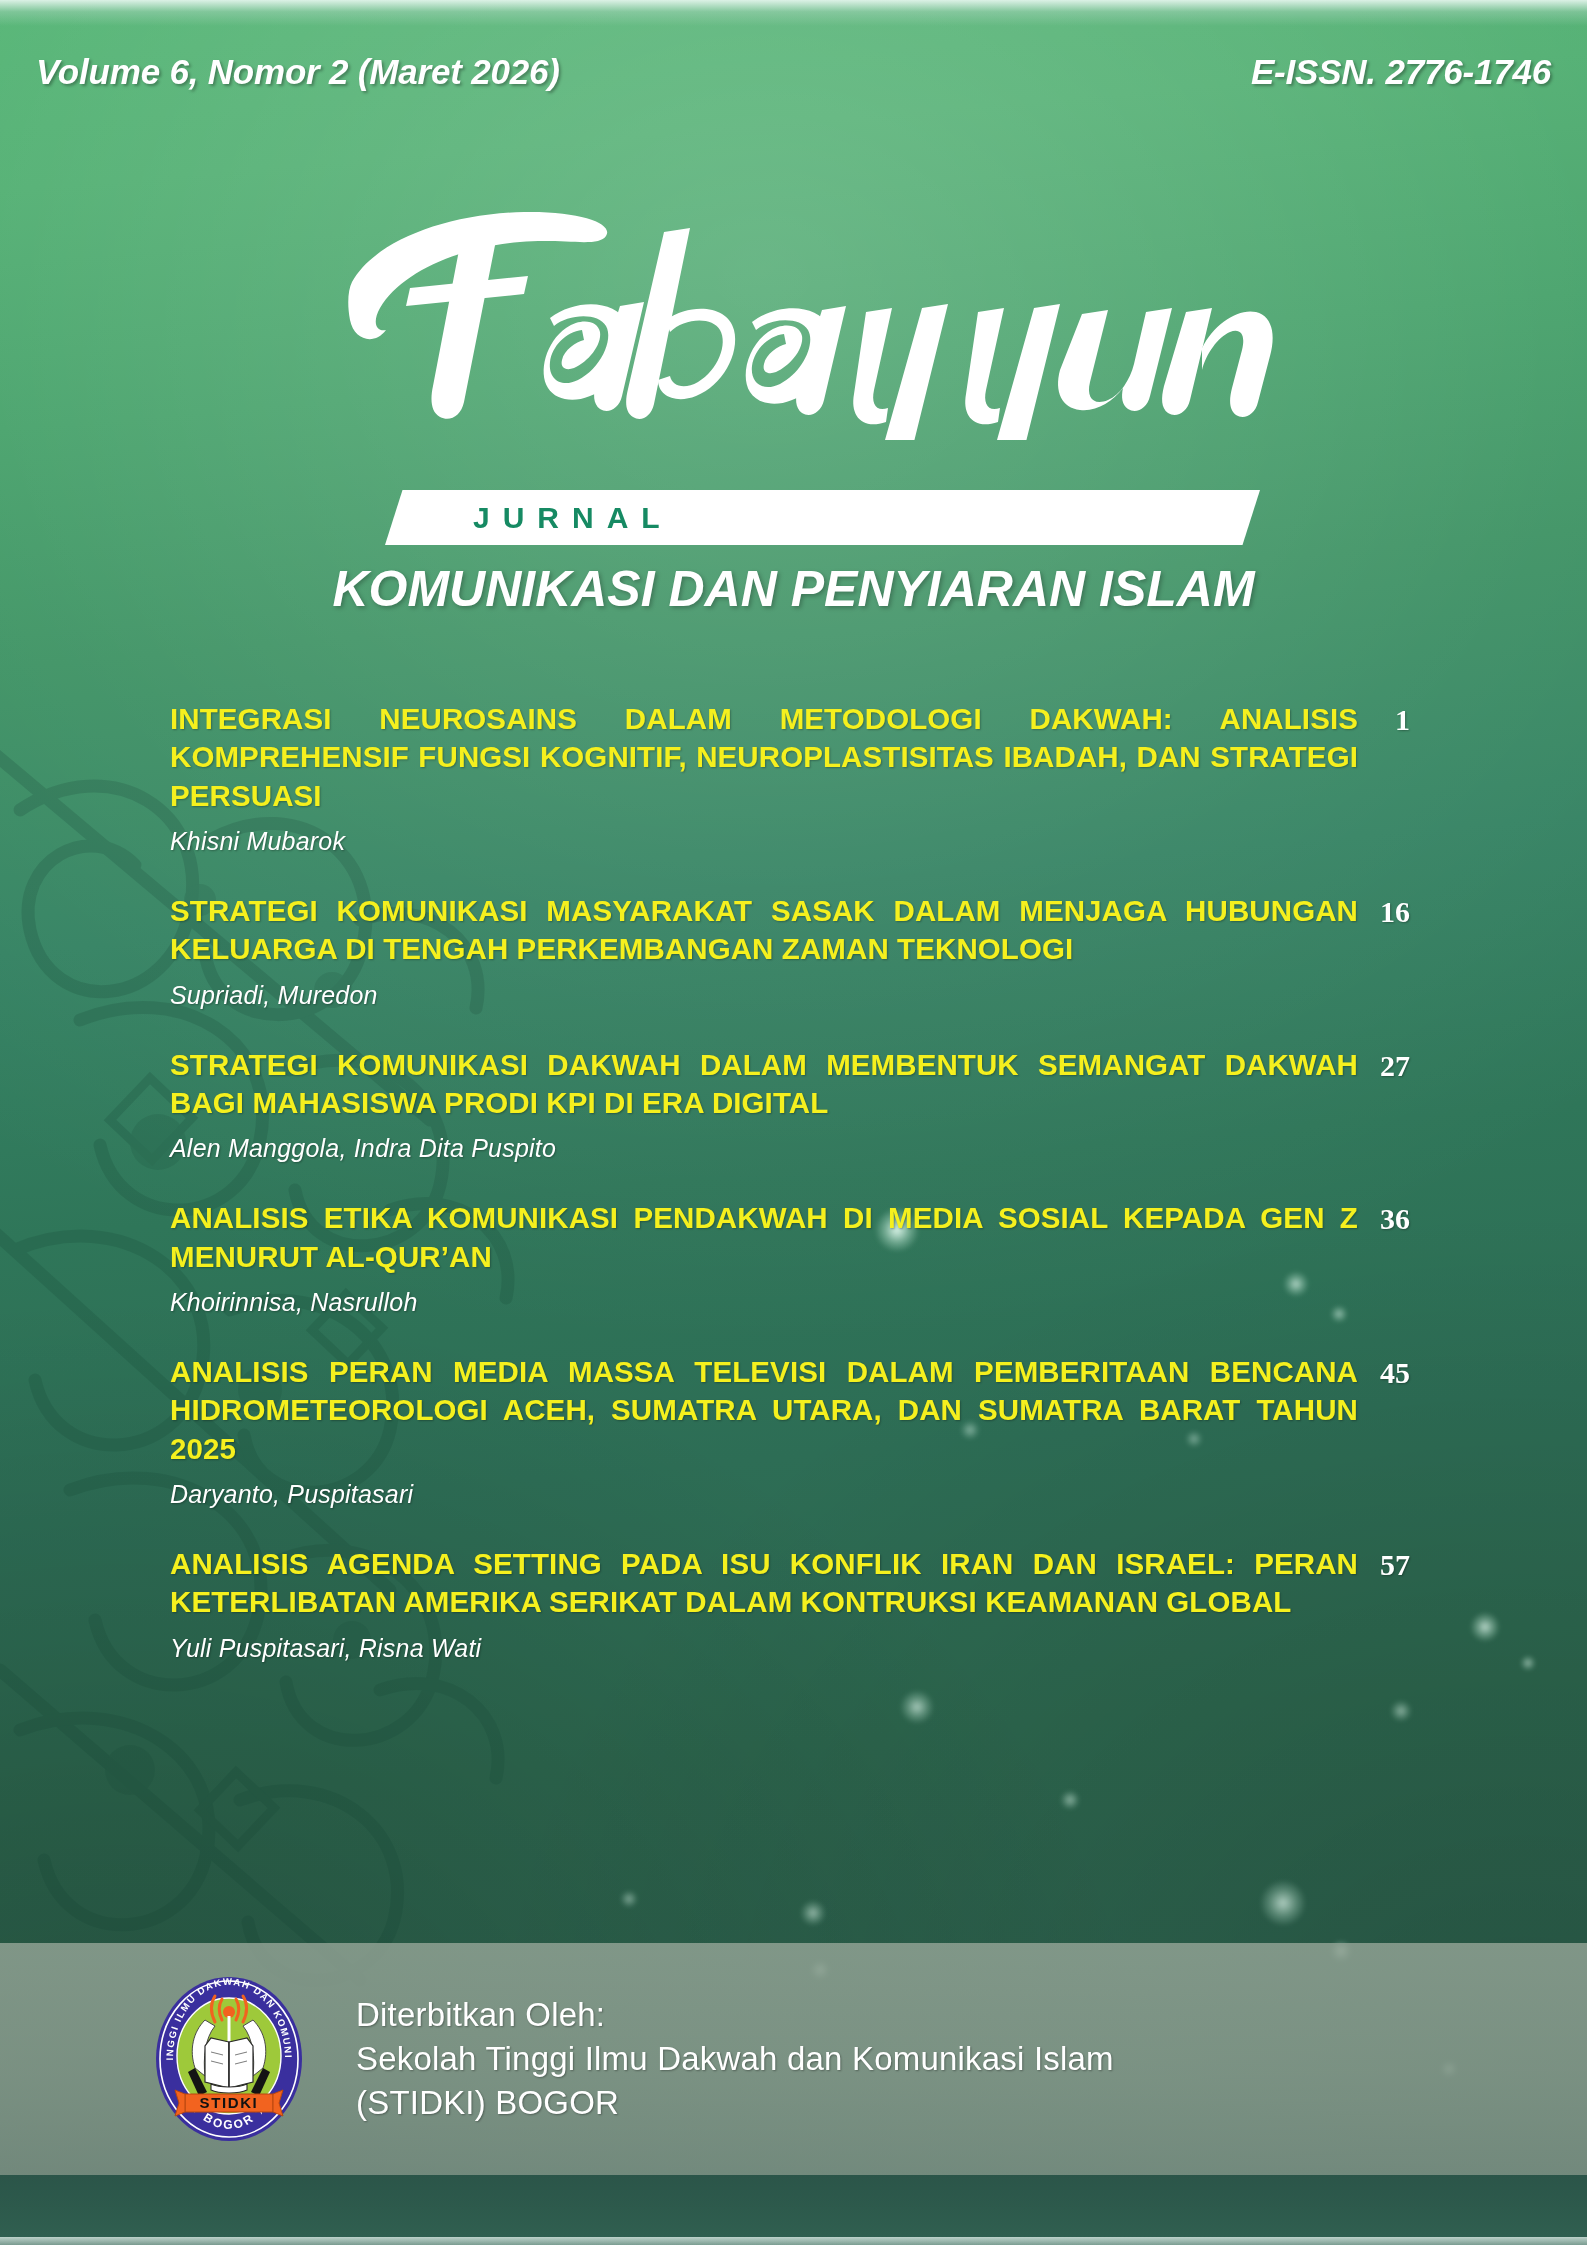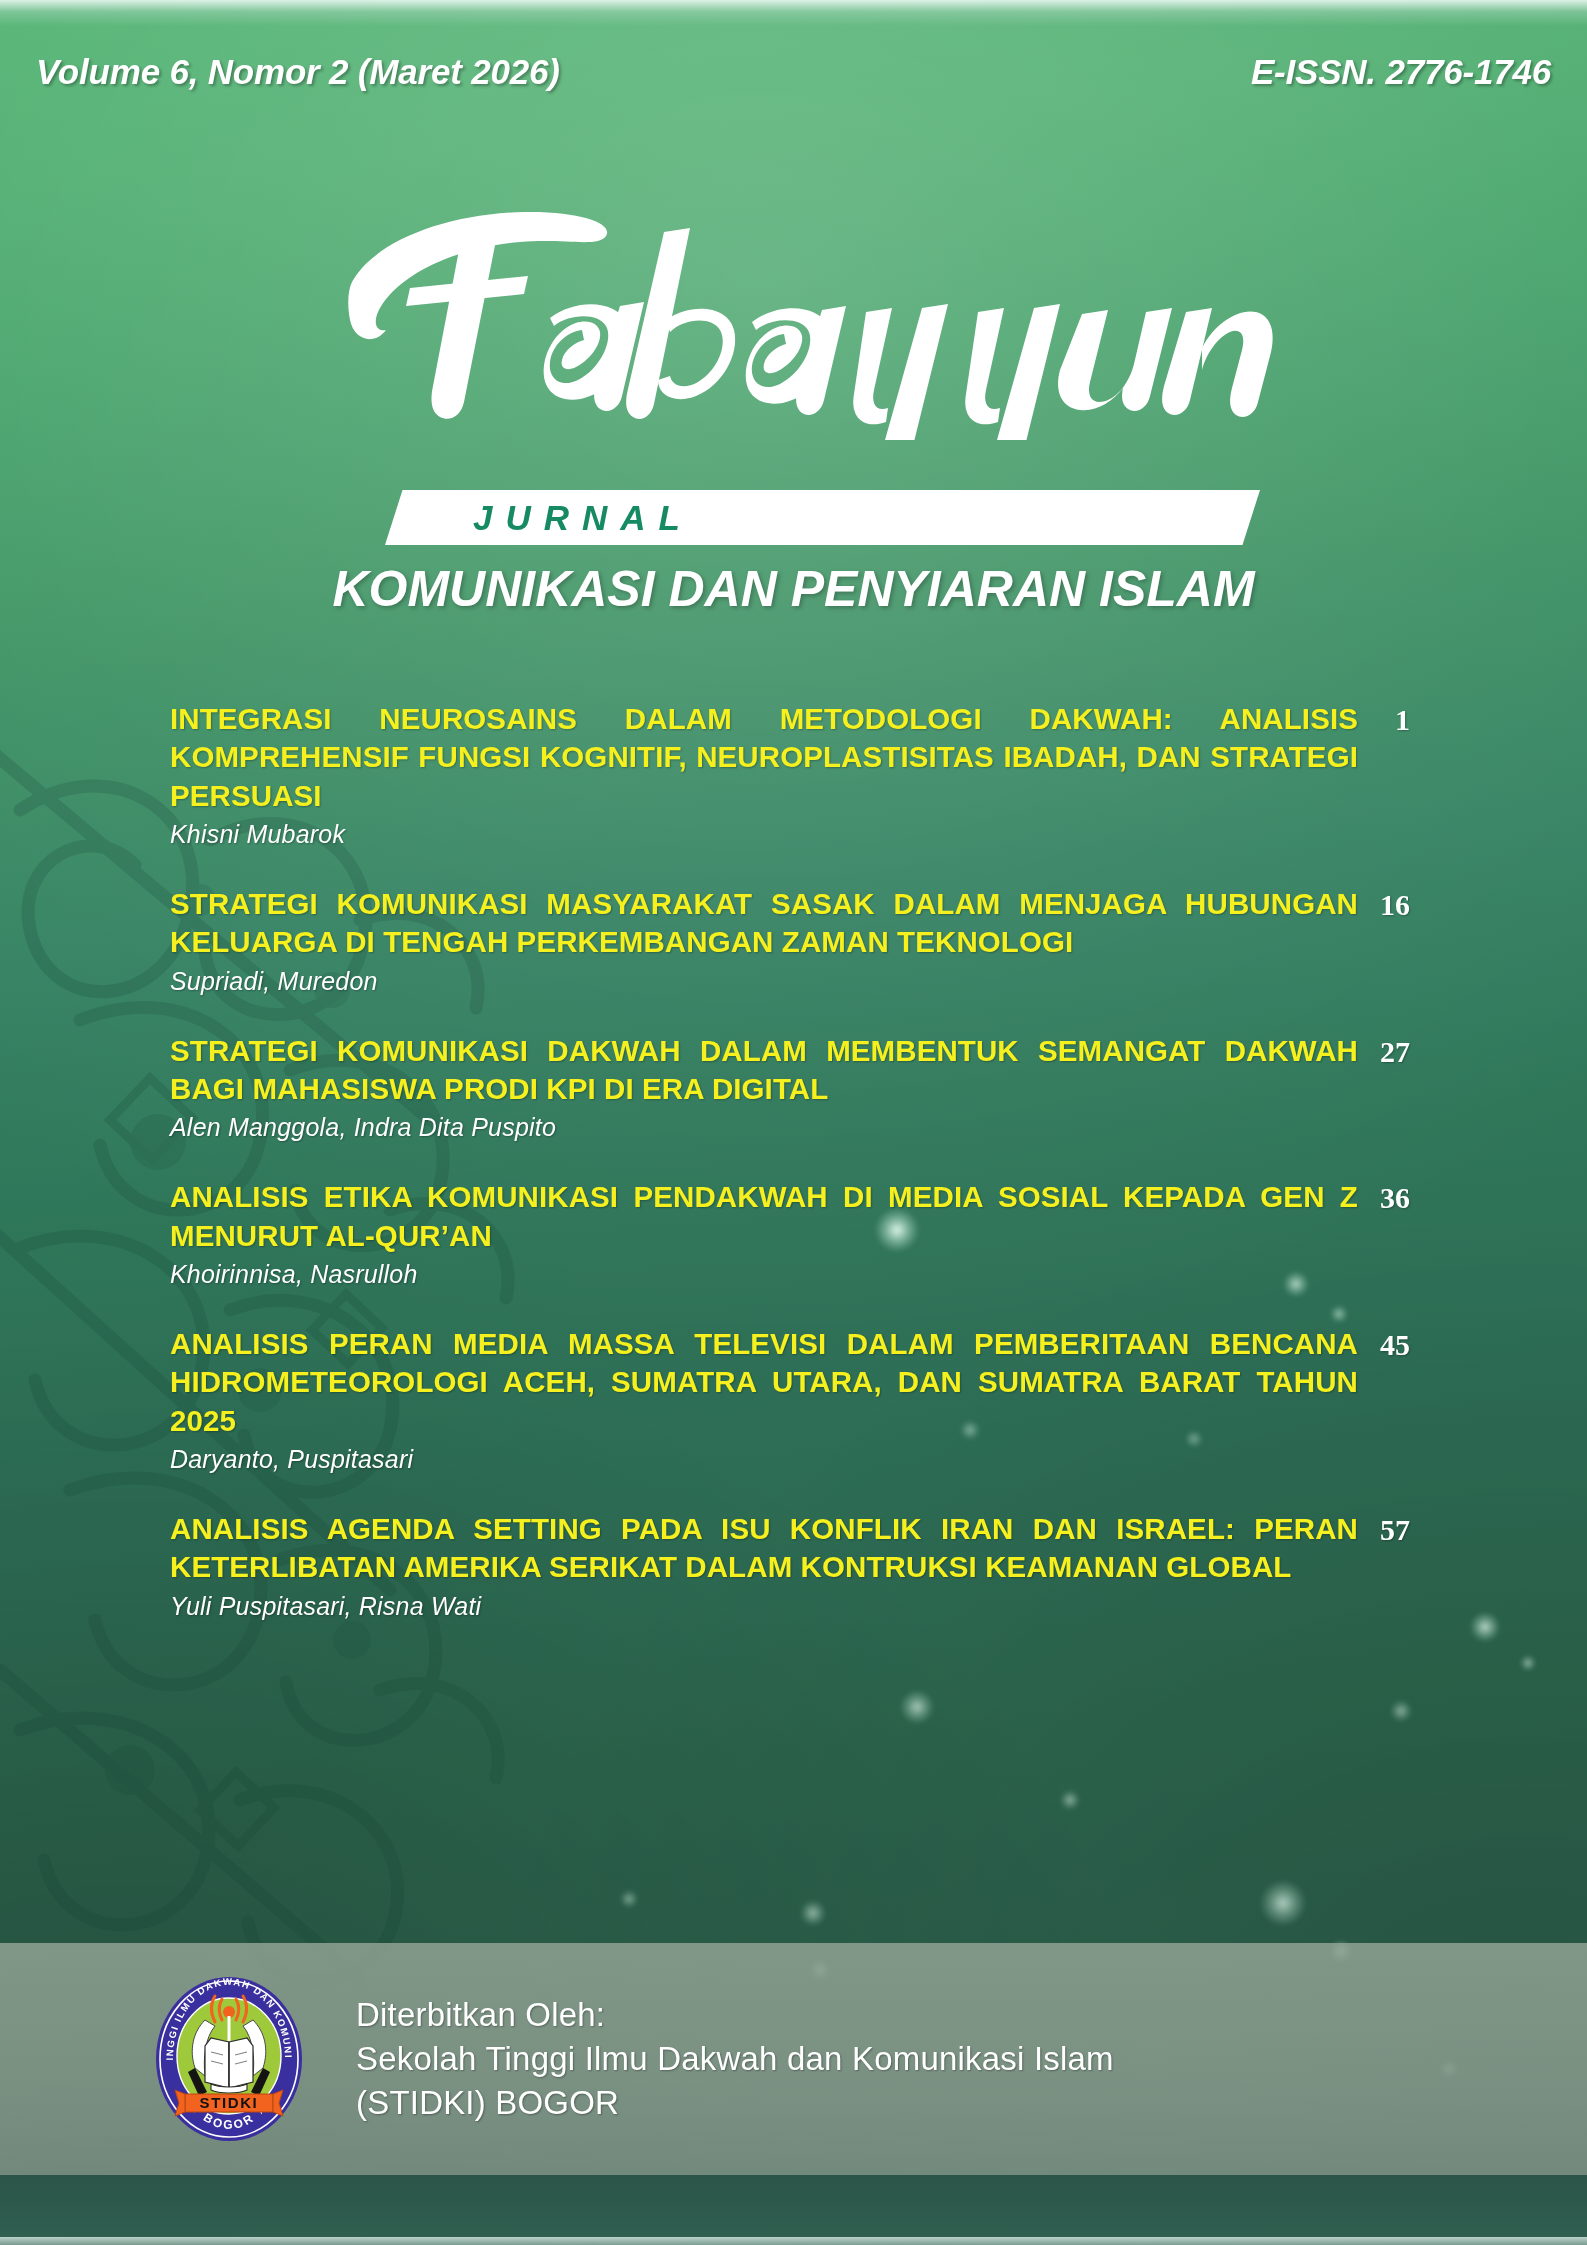--- a/index.html
+++ b/index.html
@@ -86,24 +86,23 @@
   .ribbon .band{
     position:absolute;inset:0;
     background:#ffffff;
     clip-path:polygon(2.0% 0%, 100% 0%, 98.0% 100%, 0% 100%);
   }
   .ribbon .jurnal{
     position:absolute;left:0;top:0;height:100%;
     display:flex;align-items:center;
     padding-left:88px;
     color:#168a63;
-    font-size:35px;
+    font-size:30px;
     font-weight:bold;
     letter-spacing:13px;
-    font-style:italic;
   }
   
   .ribbon-cut{
     position:absolute;left:0;top:0;width:100%;height:100%;
     pointer-events:none;
   }
 
   .subtitle{
     position:absolute;left:0;right:0;top:370px;
     text-align:center;
@@ -139,21 +138,21 @@
     flex:0 0 52px;
     text-align:right;
     color:#ffffff;
     font-family:"Liberation Serif", serif;
     font-weight:bold;
     font-size:30px;
     line-height:1.30;
     text-shadow:1px 1px 2px rgba(0,0,0,.30);
   }
   .entry-authors{
-    margin-top:5px;
+    margin-top:12px;
     color:#ffffff;
     font-size:25px;
     font-style:italic;
     letter-spacing:.2px;
     text-shadow:1px 1px 2px rgba(0,0,0,.30);
   }
 
   
   .footer-band{
     position:absolute;left:0;right:0;top:1943px;height:232px;

